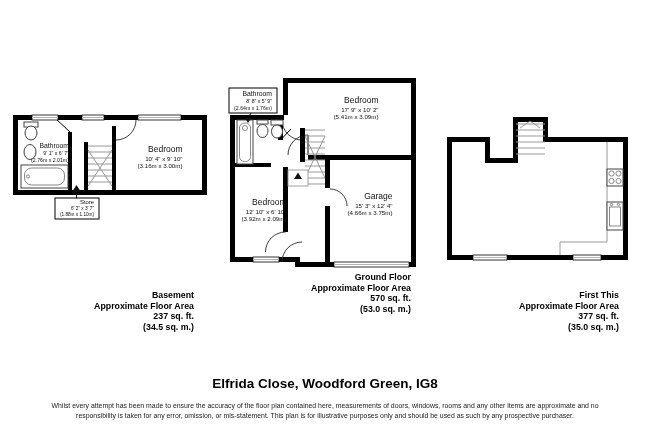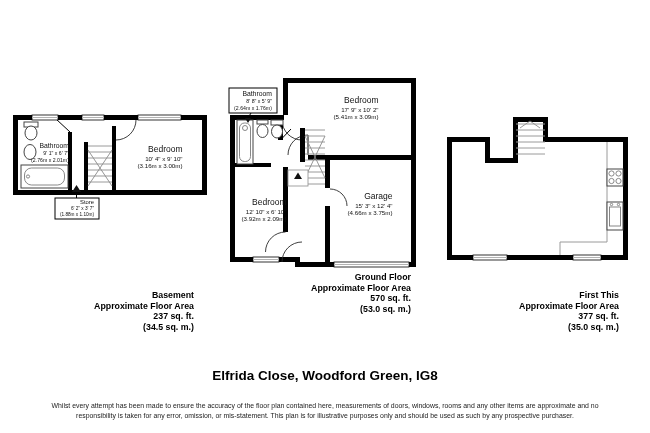--- a/index.html
+++ b/index.html
@@ -28,21 +28,21 @@
        color:#111;white-space:nowrap;line-height:1.25;}
   .lbl .n{font-size:8.5px;}
   .lbl .d{font-size:6.2px;}
   .lbl-sm .n{font-size:6.8px;}
   .lbl-sm .d{font-size:5.2px;}
   .lbl-xs .n{font-size:5.9px;line-height:1.15;}
   .lbl-xs .d{font-size:4.7px;line-height:1.25;}
   .lbl-kitchen .n{font-size:8.5px;}
   .floor-lbl{position:absolute;transform:translateX(-50%);text-align:right;
        font-weight:bold;font-size:8.8px;line-height:10.5px;color:#000;white-space:nowrap;margin-left:34px;}
-  .title{position:absolute;left:0;right:0;top:368px;text-align:center;
+  .title{position:absolute;left:0;right:0;top:376px;text-align:center;
        font-weight:bold;font-size:13.5px;color:#000;}
   .disclaimer{position:absolute;left:0;right:0;top:401px;text-align:center;
        font-size:6.9px;line-height:9.6px;color:#222;}
 </style>
 </head>
 <body>
 
 <div class="page">
 
   <svg class="plan-svg" width="650" height="433" viewBox="0 0 650 433">

